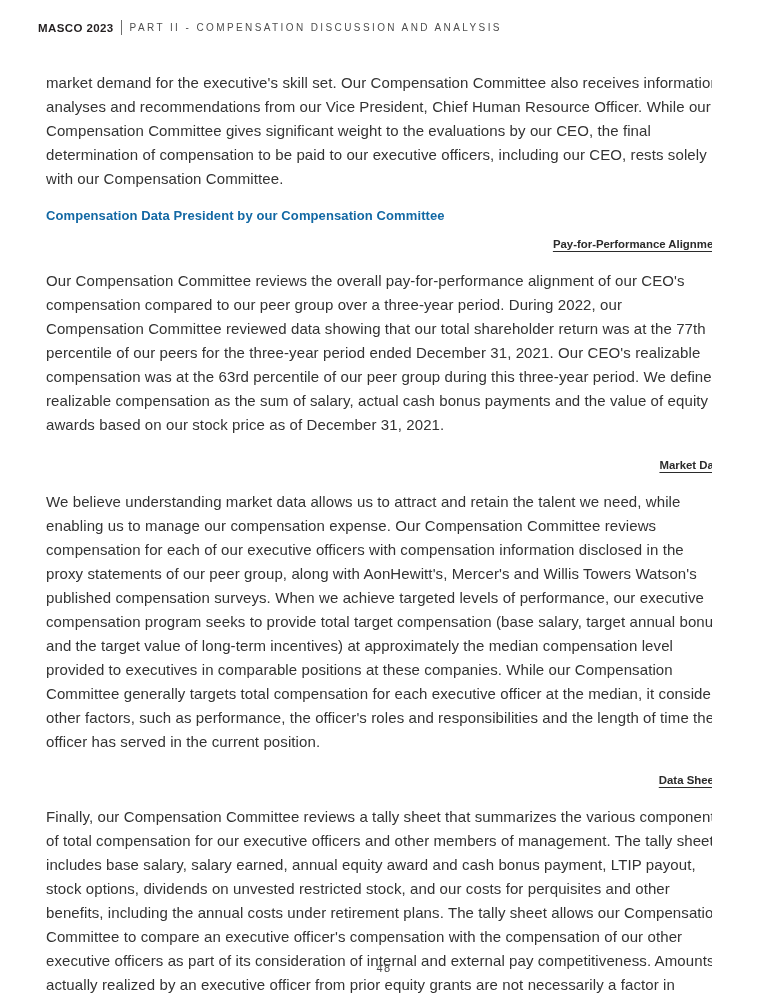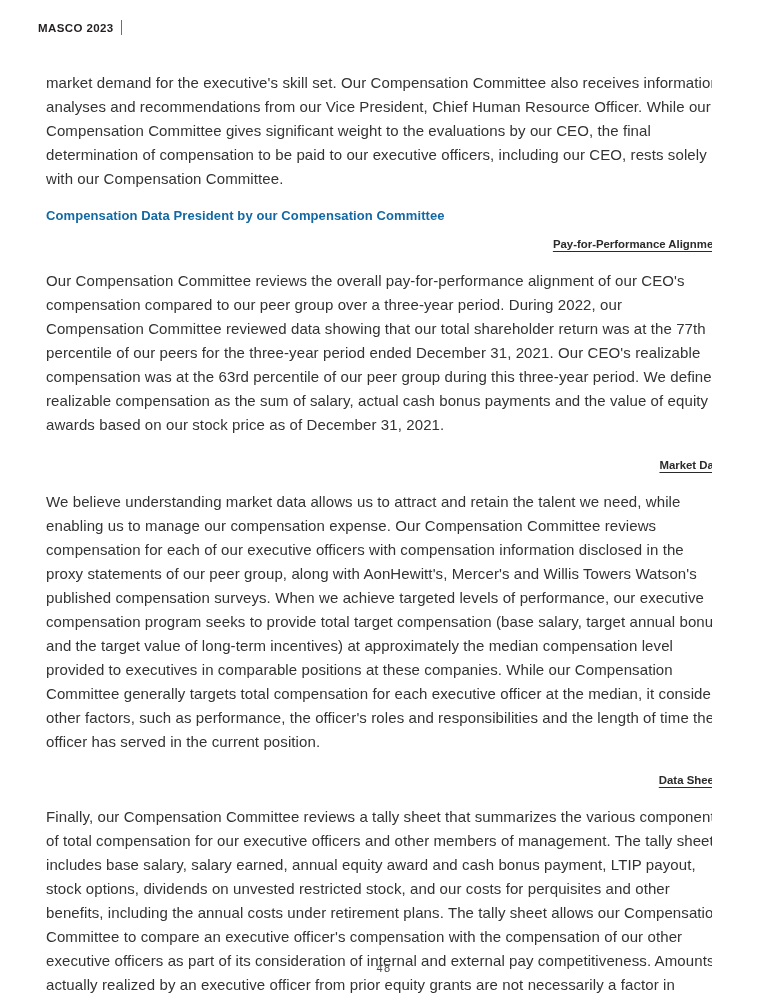--- a/index.html
+++ b/index.html
@@ -94,20 +94,21 @@
   }
 </style>
 </head>
 <body>
 
 <div class="page">
 
   <div class="doc-header">
     <span class="brand">MASCO 2023</span>
     <span class="header-divider"></span>
+    <span class="header-section">PART II - COMPENSATION DISCUSSION AND ANALYSIS</span>
   </div>
 
   <div class="main">
 
     <p class="para">market demand for the executive's skill set. Our Compensation Committee also receives information, analyses and recommendations from our Vice President, Chief Human Resource Officer. While our Compensation Committee gives significant weight to the evaluations by our CEO, the final determination of compensation to be paid to our executive officers, including our CEO, rests solely with our Compensation Committee.</p>
 
     <h1 class="main-heading">Compensation Data President by our Compensation Committee</h1>
 
     <h2 class="sub-heading">Pay-for-Performance Alignment</h2>
     <p class="para sub-para">Our Compensation Committee reviews the overall pay-for-performance alignment of our CEO's compensation compared to our peer group over a three-year period. During 2022, our Compensation Committee reviewed data showing that our total shareholder return was at the 77th percentile of our peers for the three-year period ended December 31, 2021. Our CEO's realizable compensation was at the 63rd percentile of our peer group during this three-year period. We defined realizable compensation as the sum of salary, actual cash bonus payments and the value of equity awards based on our stock price as of December 31, 2021.</p>

